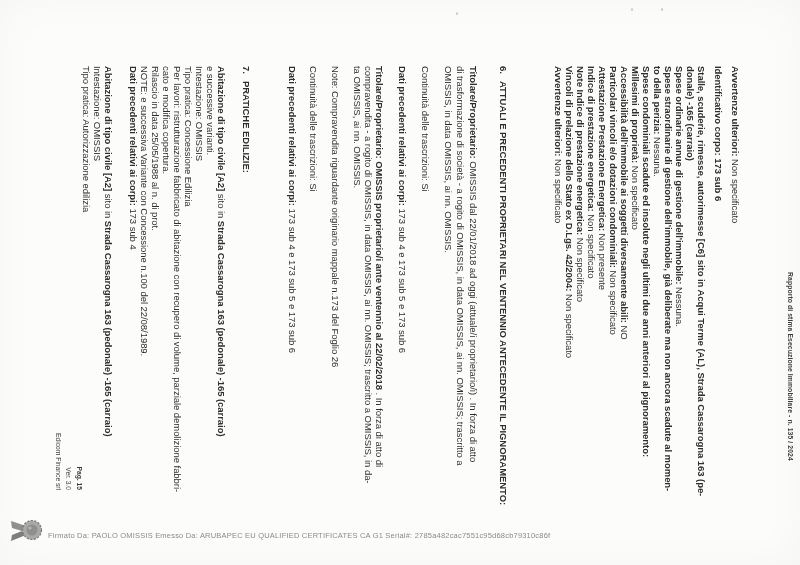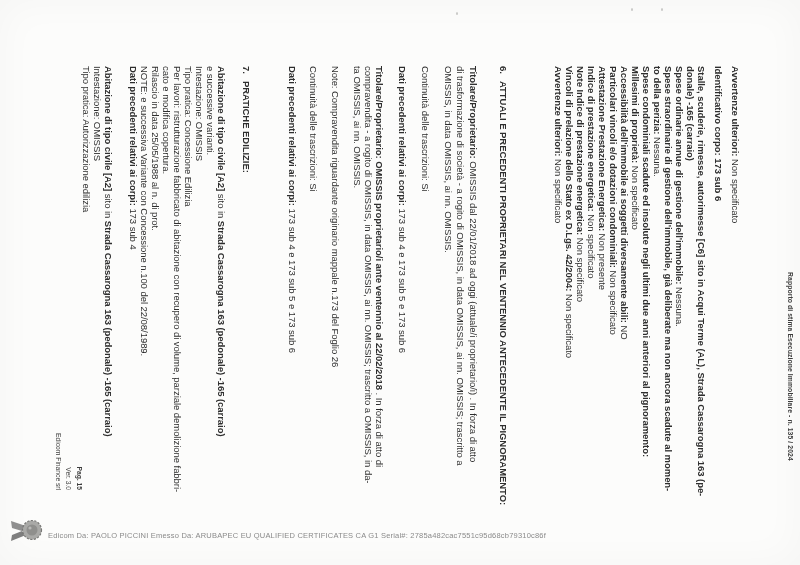--- a/index.html
+++ b/index.html
@@ -146,15 +146,15 @@
 
   <div class="sig-rosette">
     <svg width="36" height="30" viewBox="0 0 36 30">
       <polygon points="2,5 17,10 13,15 3,12" fill="#8f8f8f"></polygon>
       <polygon points="2,25 17,19 13,15 3,19" fill="#7e7e7e"></polygon>
       <circle cx="23" cy="14" r="9.5" fill="#a9a9a7" stroke="#787876" stroke-width="1.2" stroke-dasharray="2.2,1.4"></circle>
       <circle cx="23" cy="14" r="5.5" fill="#8f8f8d"></circle>
       <circle cx="21" cy="12" r="1.6" fill="#b8b8b6"></circle>
     </svg>
   </div>
-  <div class="sig-text">Edicom Da: PAOLO PICCINI Emesso Da: ARUBAPEC EU QUALIFIED CERTIFICATES CA G1 Serial#: 2785a482cac7551c95d68cb79310c86f</div>
+  <div class="sig-text">Firmato Da: PAOLO OMISSIS Emesso Da: ARUBAPEC EU QUALIFIED CERTIFICATES CA G1 Serial#: 2785a482cac7551c95d68cb79310c86f</div>
 
 </div>
 
 </body></html>

